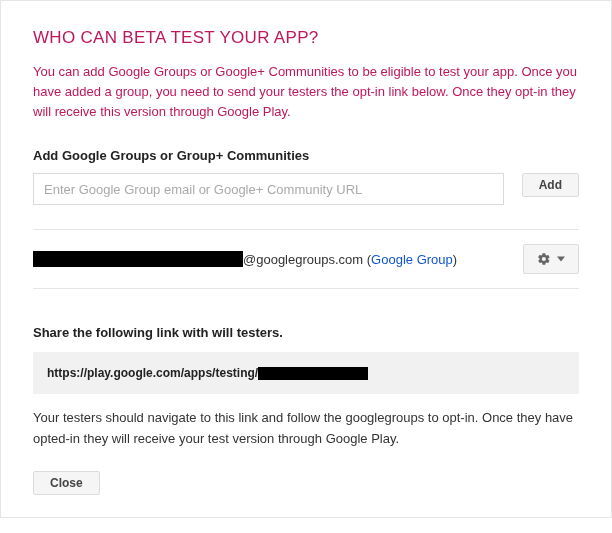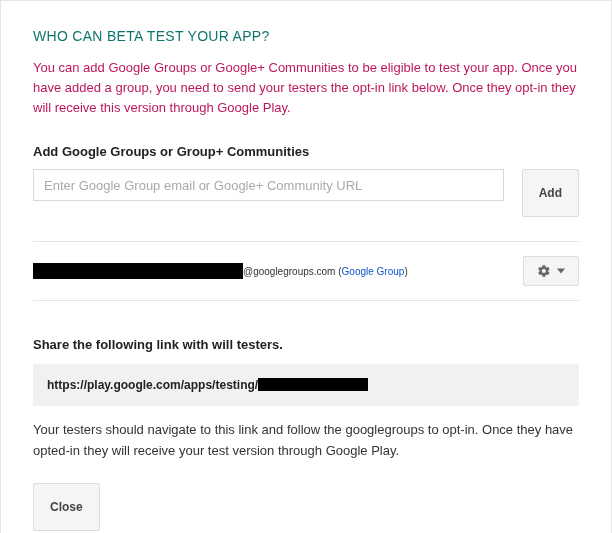--- a/index.html
+++ b/index.html
@@ -11,23 +11,23 @@
     color: #333;
     font-size: 13px;
   }
   .dialog {
     width: 612px;
     border: 1px solid #e5e5e5;
     background: #fff;
     padding: 27px 32px 22px 32px;
   }
   .title {
-    font-size: 14px;
+    font-size: 17px;
     font-weight: normal;
-    color: #0f766e;
+    color: #be185d;
     margin: 0 0 14px 0;
     letter-spacing: 0.3px;
   }
   .desc {
     color: #be185d;
     line-height: 1.55;
     margin-bottom: 26px;
   }
   .section-label {
     font-weight: bold;
@@ -43,21 +43,21 @@
     flex: 1;
     height: 32px;
     border: 1px solid #d9d9d9;
     padding: 0 10px;
     font-size: 13px;
     color: #333;
     outline: none;
   }
   .text-input::placeholder { color: #aaa; }
   .btn {
-    height: 48px;
+    height: 24px;
     padding: 0 16px;
     background: #f5f5f5;
     border: 1px solid #dcdcdc;
     border-radius: 2px;
     color: #444;
     font-size: 12px;
     font-weight: bold;
     cursor: pointer;
     display: inline-flex;
     align-items: center;
@@ -70,21 +70,21 @@
   }
   .group-row {
     display: flex;
     align-items: center;
     padding: 14px 0;
   }
   .group-left {
     flex: 1;
     display: flex;
     align-items: center;
-    font-size: 10px;
+    font-size: 13px;
     flex-wrap: wrap;
   }
   .redact-lg {
     display: inline-block;
     width: 210px;
     height: 16px;
     background: #000;
     vertical-align: middle;
   }
   .link {
@@ -106,20 +106,21 @@
   }
   .share-section { margin-top: 36px; }
   .link-box {
     background: #f1f1f1;
     padding: 14px 14px;
     margin: 12px 0 14px 0;
     font-size: 12px;
     font-weight: bold;
     color: #222;
     display: flex;
+    align-items: center;
   }
   .redact-sm {
     display: inline-block;
     width: 110px;
     height: 13px;
     background: #000;
     vertical-align: middle;
   }
   .note {
     color: #333;

